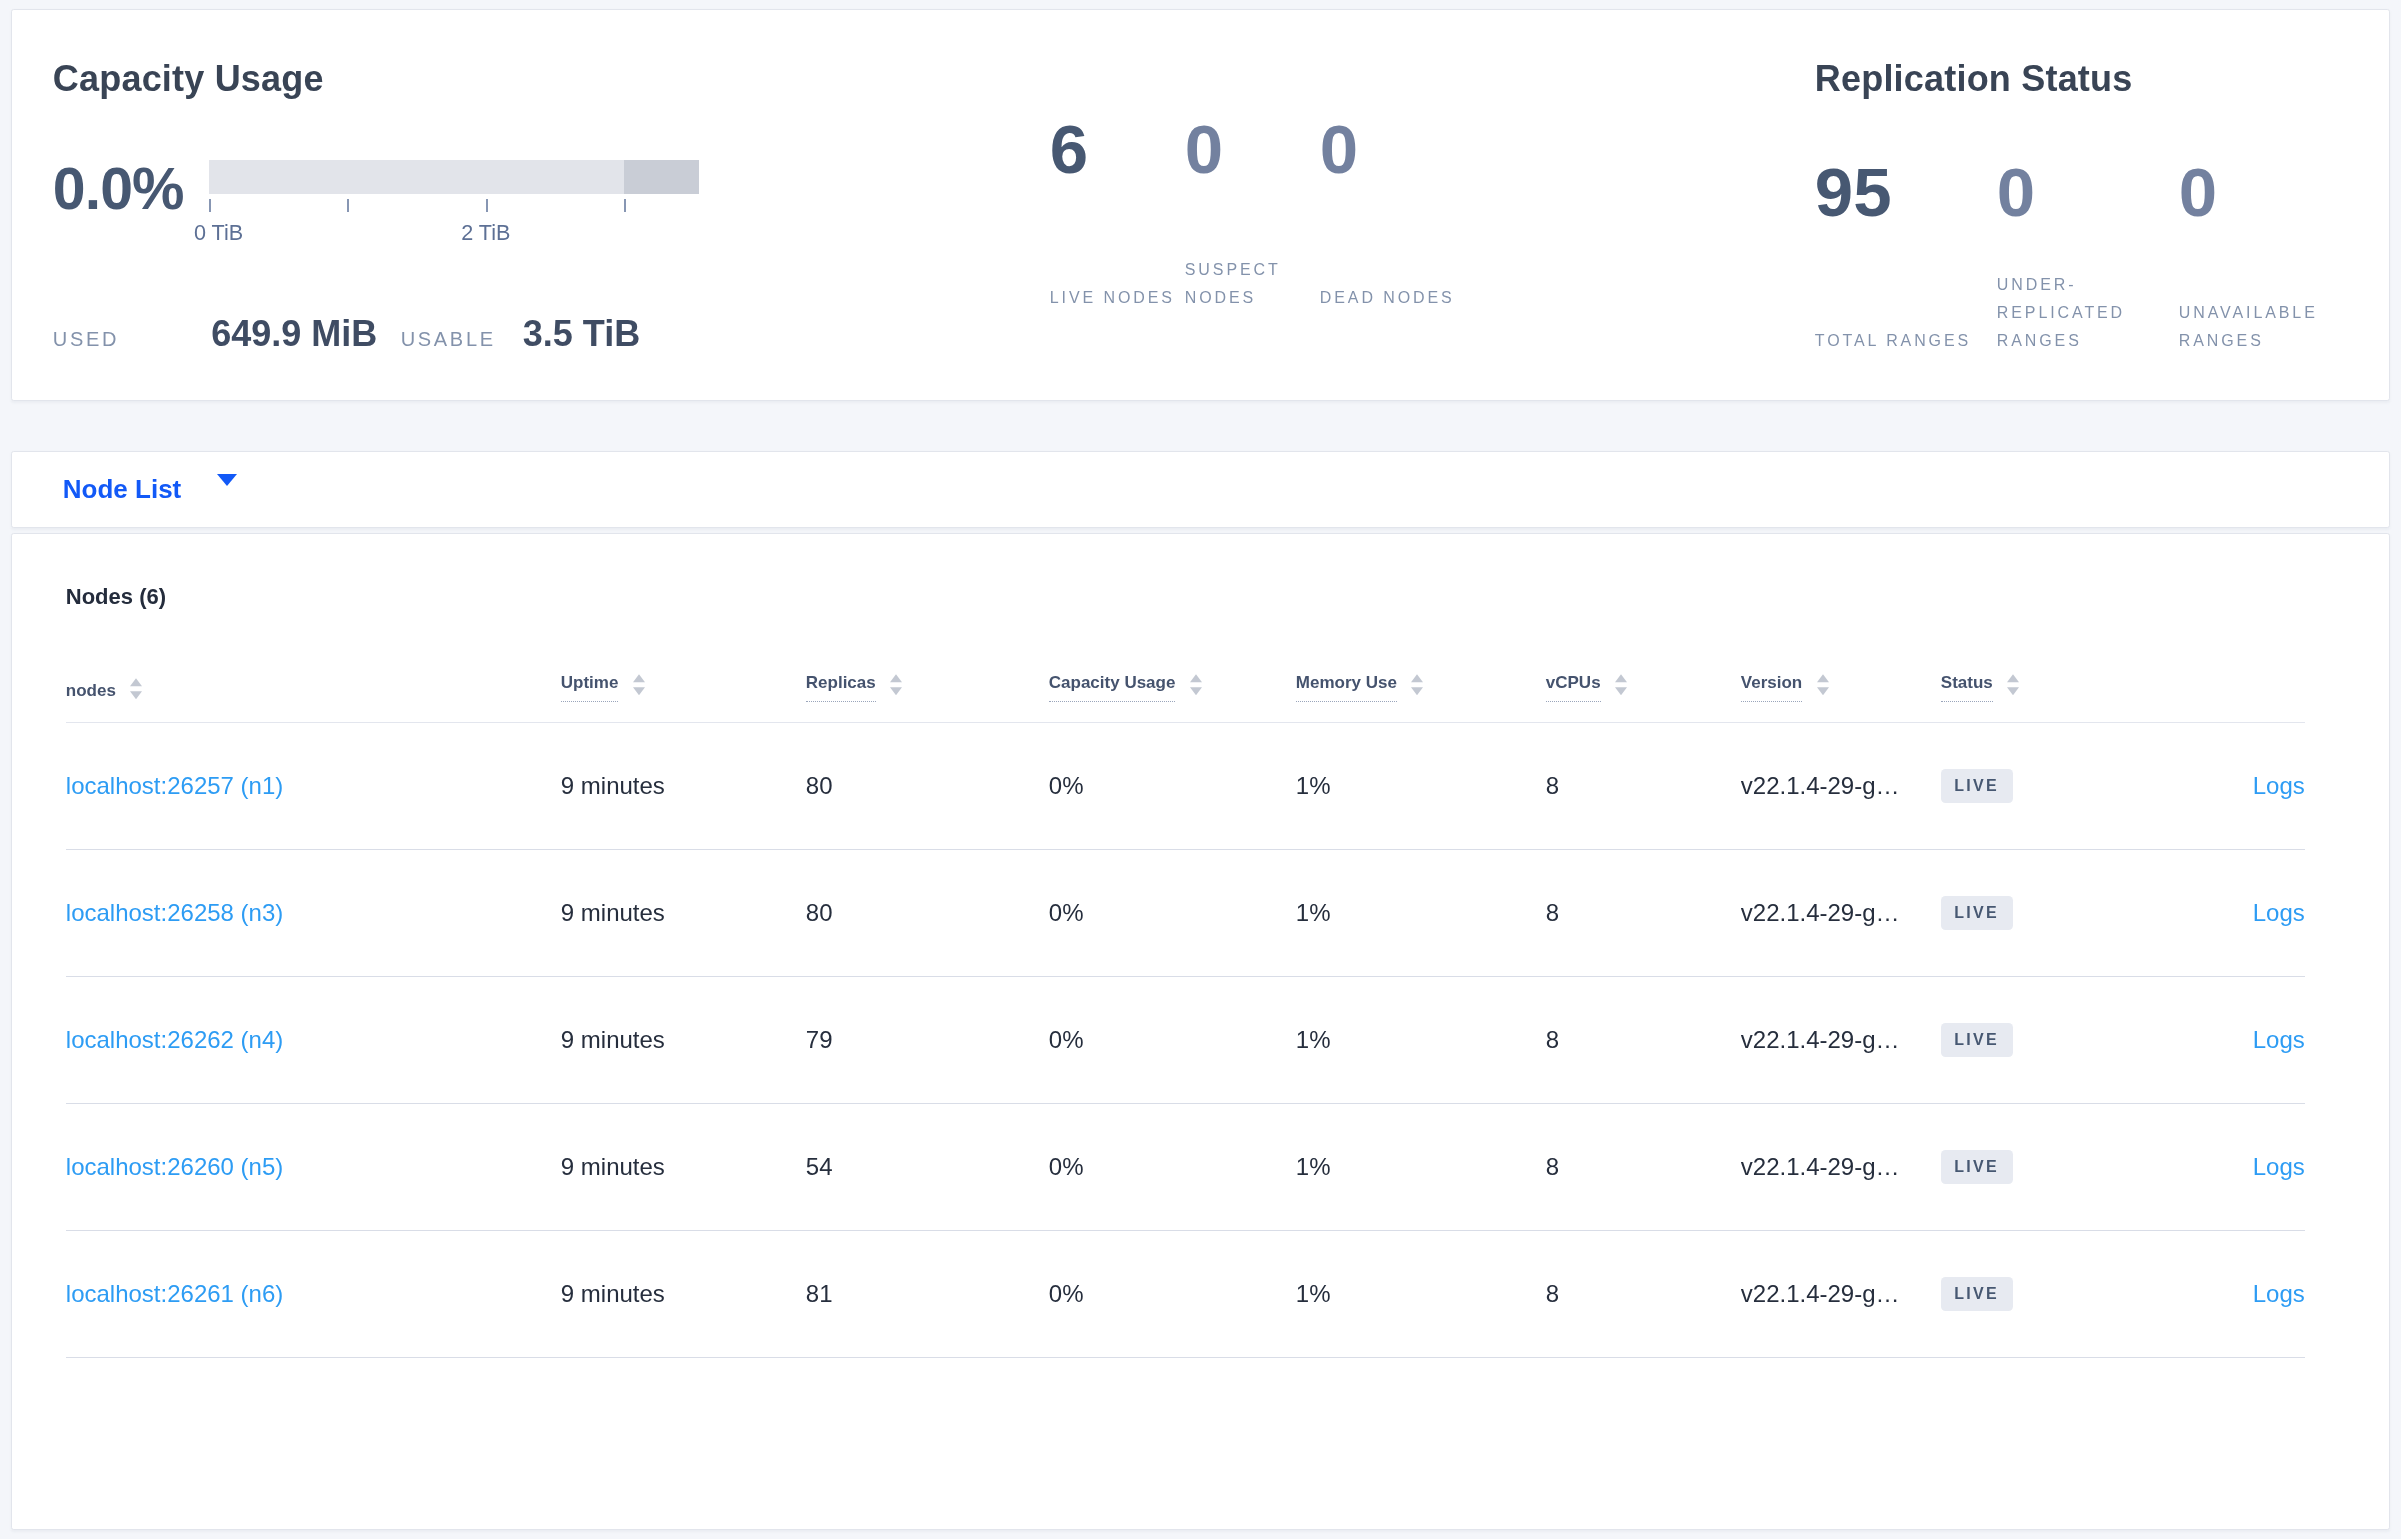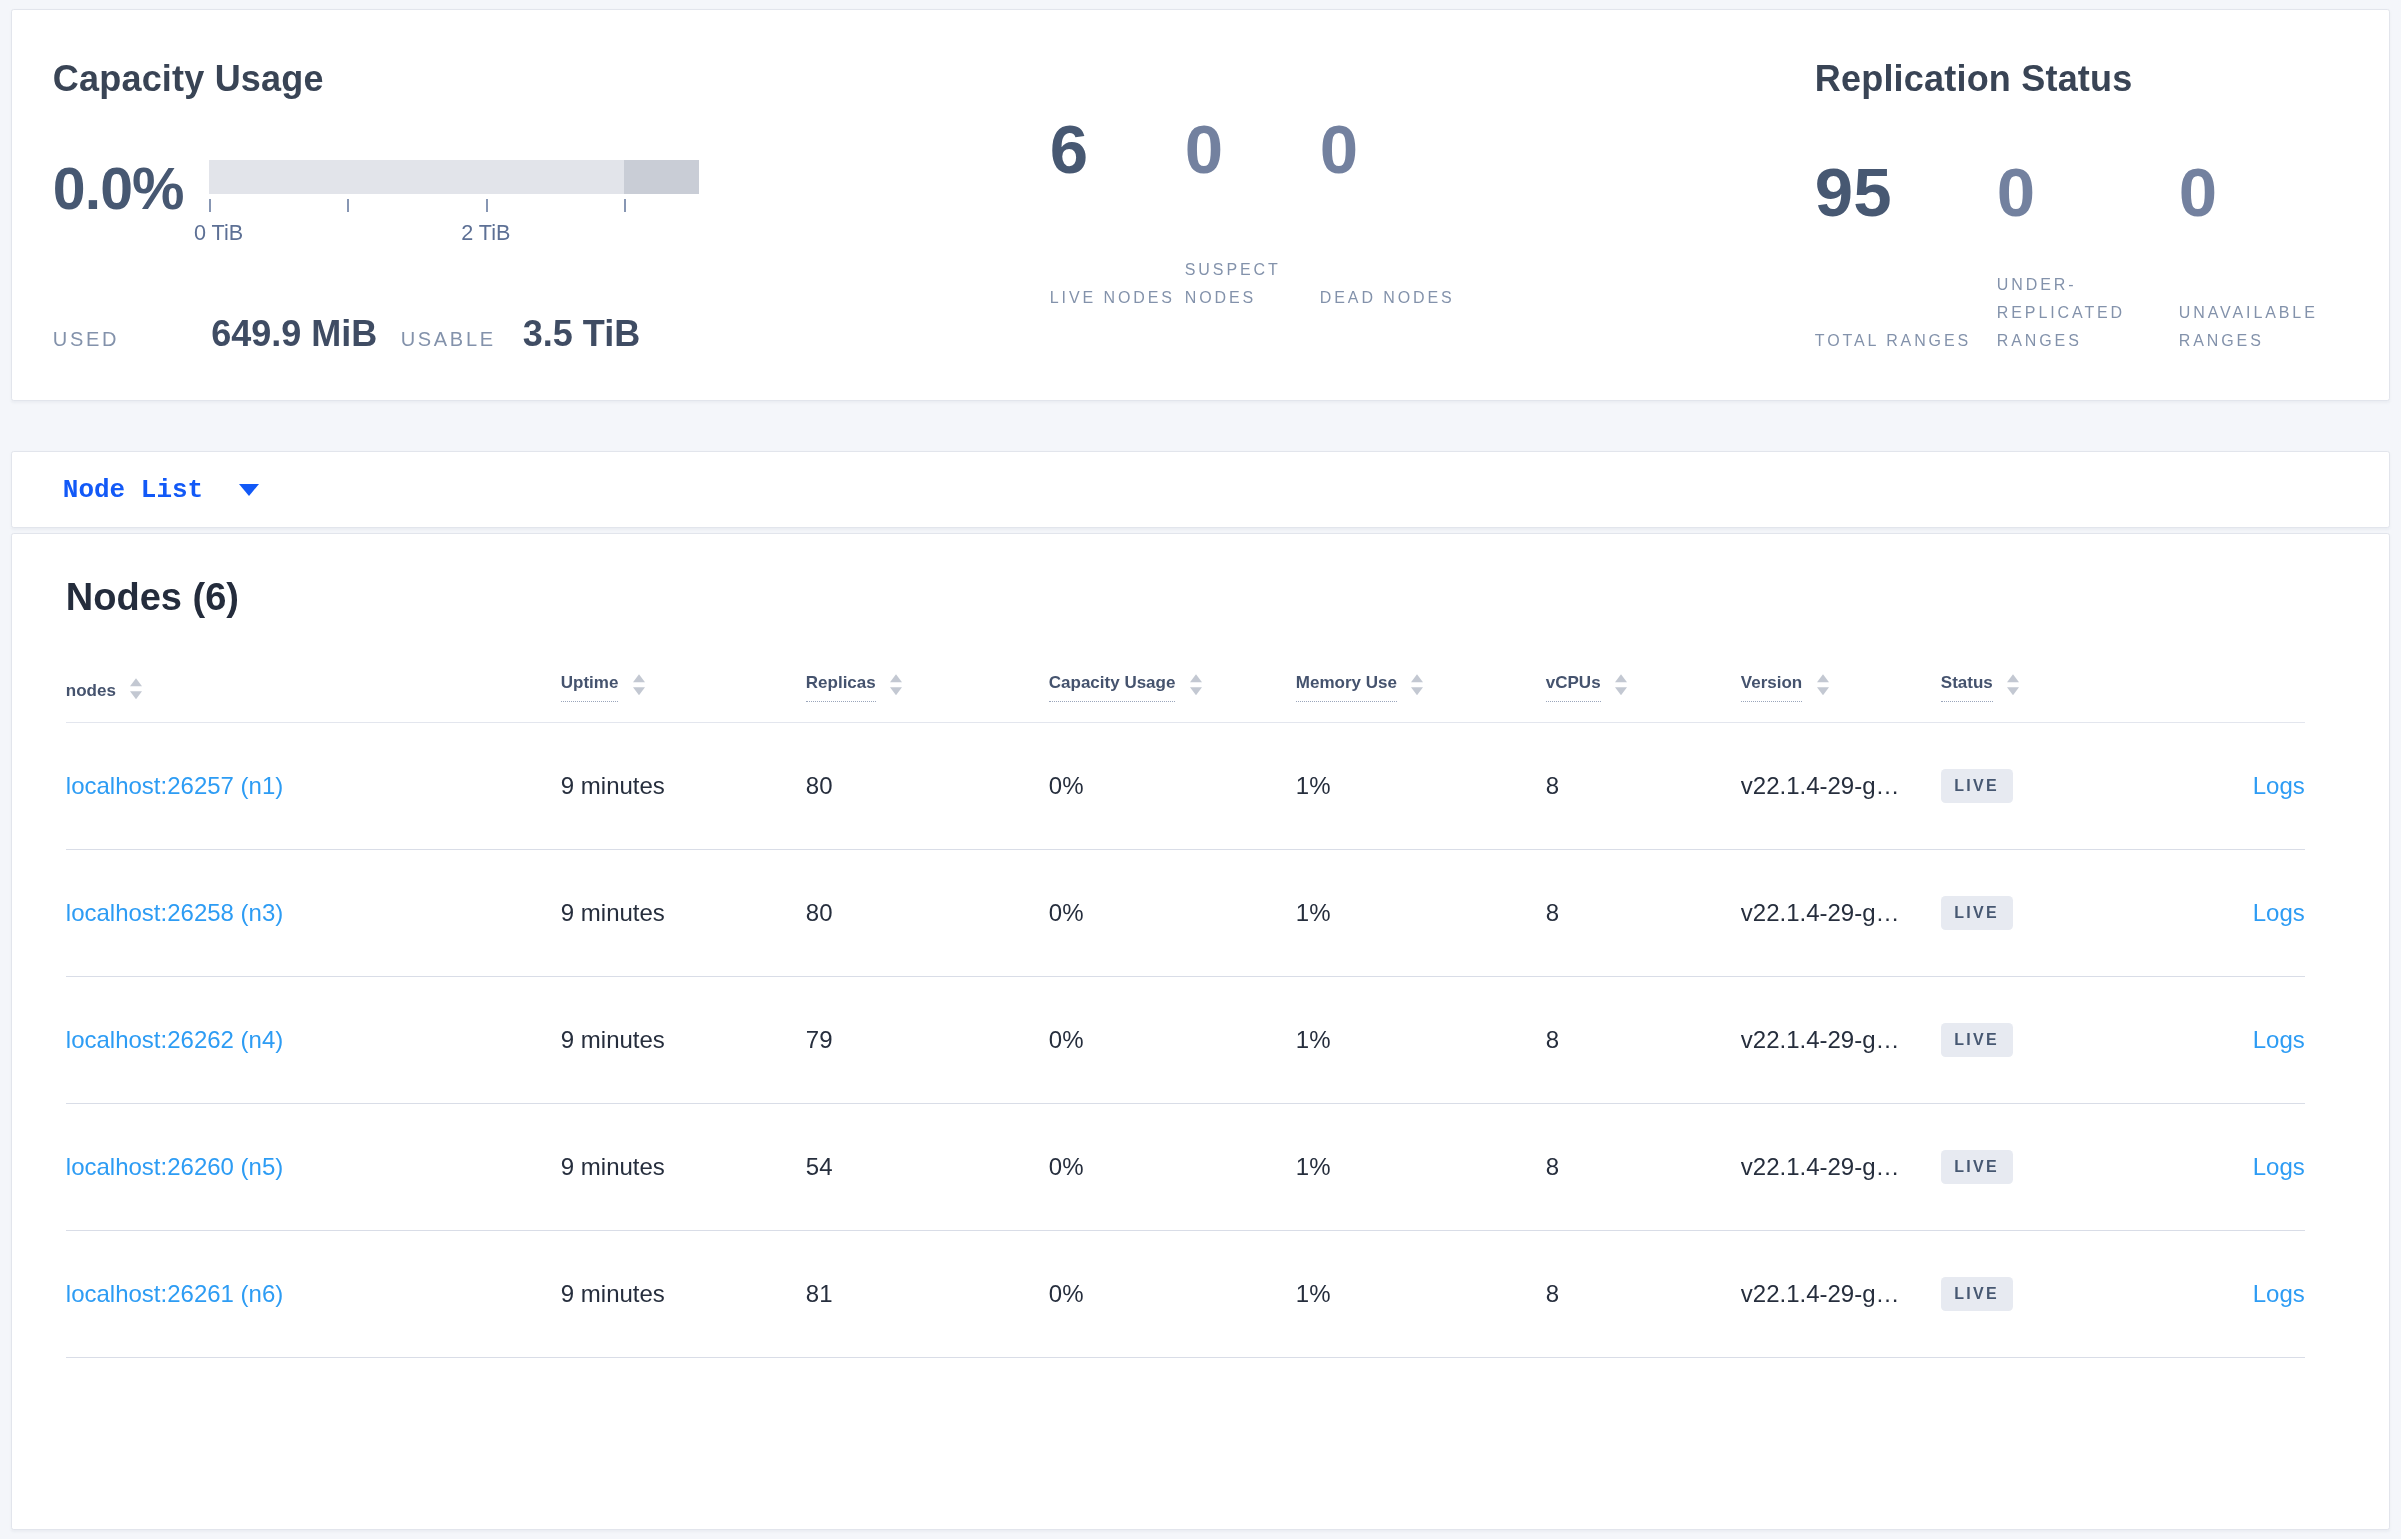--- a/index.html
+++ b/index.html
@@ -47,31 +47,31 @@
   .stats-row{margin-top:58px;height:197px;display:flex;}
   .stat{display:flex;flex-direction:column;justify-content:space-between;width:135px;}
   .stat.wide{width:182px;}
   .stat-number{font-size:69px;font-weight:700;line-height:69px;color:#73819f;}
   .stat-number.emph{color:#475872;}
   .stat-label{font-size:16px;letter-spacing:2.9px;color:#8392ab;line-height:28px;max-width:135px;}
   .stat.wide .stat-label{max-width:167px;}
 
   
   .nodelist-card{margin-top:50px;height:77px;display:flex;align-items:center;padding-left:51px;}
-  .nodelist-btn{display:flex;align-items:center;cursor:pointer;font-family:Liberation Mono, monospace;}
+  .nodelist-btn{display:flex;cursor:pointer;}
   .nodelist-label{color:#1259f7;font-size:26px;font-weight:700;}
   .caret-down{
     margin-left:36px;width:0;height:0;
     border-left:10.8px solid transparent;border-right:10.8px solid transparent;
     border-top:12.6px solid #1259f7;
   }
 
   
   .nodes-card{margin-top:5.4px;height:997px;padding:45px 76px 0 54px;overflow:hidden;}
-  .nodes-title{font-size:38px;line-height:36px;font-weight:700;color:#242c3c;margin:0 0 58px 0;}
+  .nodes-title{font-size:22px;line-height:36px;font-weight:700;color:#242c3c;margin:0 0 58px 0;}
 
   table.nodes-table{border-collapse:collapse;table-layout:fixed;width:2239px;}
   thead th{text-align:left;vertical-align:bottom;padding:0 0 20px 0;border-bottom:1.8px solid #e3e6ee;}
   .th-inner{display:flex;align-items:center;}
   .th-label{font-size:17px;font-weight:700;color:#45536e;cursor:pointer;}
   .th-label.dotted{border-bottom:1.8px dotted #9aa5bb;padding-bottom:7.2px;}
   .sort-icon{display:inline-flex;flex-direction:column;gap:4.5px;margin-left:14.4px;transform:translateY(-2.7px);cursor:pointer;}
   .tri-up{width:0;height:0;border-left:6.3px solid transparent;border-right:6.3px solid transparent;border-bottom:8px solid #c3c8d2;}
   .tri-down{width:0;height:0;border-left:6.3px solid transparent;border-right:6.3px solid transparent;border-top:8px solid #c3c8d2;}
 

